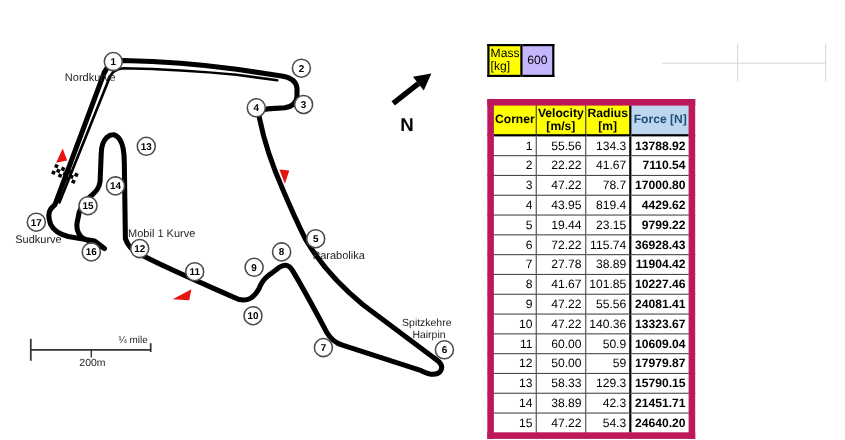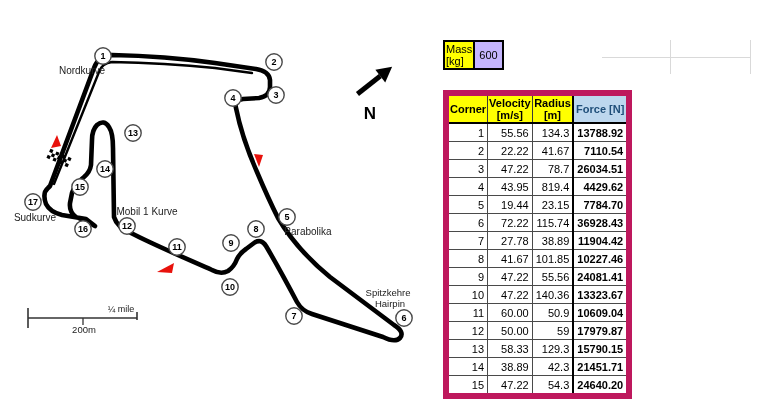--- a/index.html
+++ b/index.html
@@ -196,33 +196,33 @@
         <tr>
           <td>2</td>
           <td>22.22</td>
           <td>41.67</td>
           <td class="force">7110.54</td>
         </tr>
         <tr>
           <td>3</td>
           <td>47.22</td>
           <td>78.7</td>
-          <td class="force">26034.51</td>
+          <td class="force">17000.80</td>
         </tr>
         <tr>
           <td>4</td>
           <td>43.95</td>
           <td>819.4</td>
           <td class="force">4429.62</td>
         </tr>
         <tr>
           <td>5</td>
           <td>19.44</td>
           <td>23.15</td>
-          <td class="force">7784.70</td>
+          <td class="force">9799.22</td>
         </tr>
         <tr>
           <td>6</td>
           <td>72.22</td>
           <td>115.74</td>
           <td class="force">36928.43</td>
         </tr>
         <tr>
           <td>7</td>
           <td>27.78</td>

